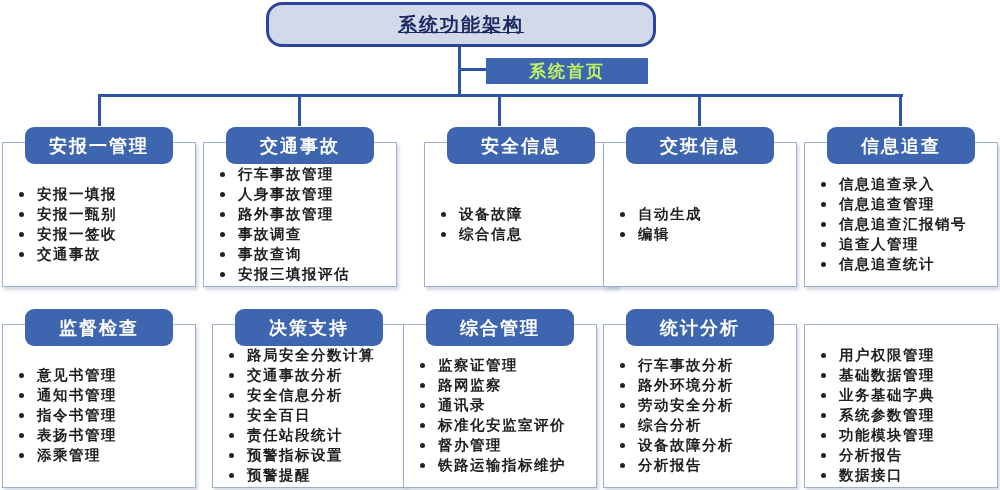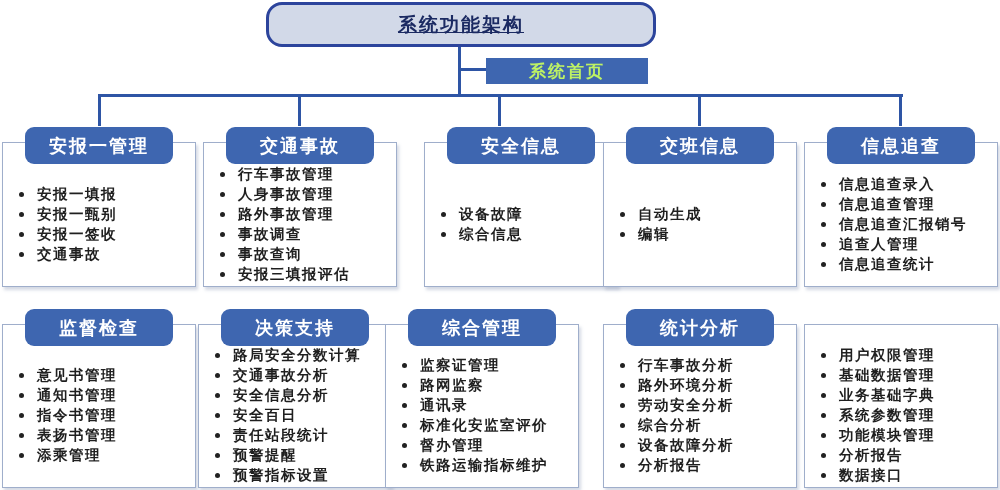--- a/index.html
+++ b/index.html
@@ -219,21 +219,21 @@
               <span class="txt">表扬书管理</span>
             </div>
             <div class="item">
               <span class="dot"></span>
               <span class="txt">添乘管理</span>
             </div>
           </div>
     </div>
   </div>
 
-  <div class="group" style="left: 198px; top: 306px;">
+  <div class="group" style="left: 212px; top: 306px;">
     <div class="ghead">决策支持</div>
     <div class="panel r1">
       <div class="items">
             <div class="item">
               <span class="dot"></span>
               <span class="txt">路局安全分数计算</span>
             </div>
             <div class="item">
               <span class="dot"></span>
               <span class="txt">交通事故分析</span>
@@ -245,31 +245,31 @@
             <div class="item">
               <span class="dot"></span>
               <span class="txt">安全百日</span>
             </div>
             <div class="item">
               <span class="dot"></span>
               <span class="txt">责任站段统计</span>
             </div>
             <div class="item">
               <span class="dot"></span>
+              <span class="txt">预警指标设置</span>
+            </div>
+            <div class="item">
+              <span class="dot"></span>
               <span class="txt">预警提醒</span>
             </div>
-            <div class="item">
-              <span class="dot"></span>
-              <span class="txt">预警指标设置</span>
-            </div>
-          </div>
-    </div>
-  </div>
-
-  <div class="group" style="left: 385px; top: 306px;">
+          </div>
+    </div>
+  </div>
+
+  <div class="group" style="left: 403px; top: 306px;">
     <div class="ghead">综合管理</div>
     <div class="panel r1">
       <div class="items">
             <div class="item">
               <span class="dot"></span>
               <span class="txt">监察证管理</span>
             </div>
             <div class="item">
               <span class="dot"></span>
               <span class="txt">路网监察</span>

